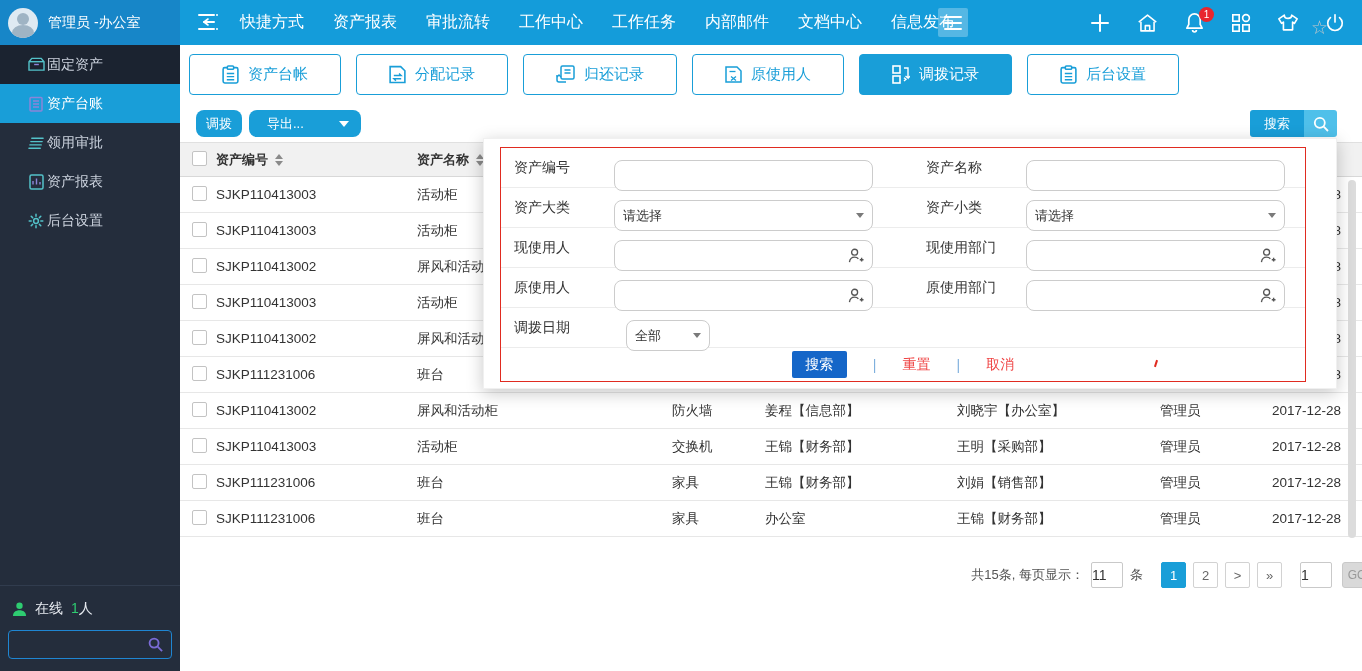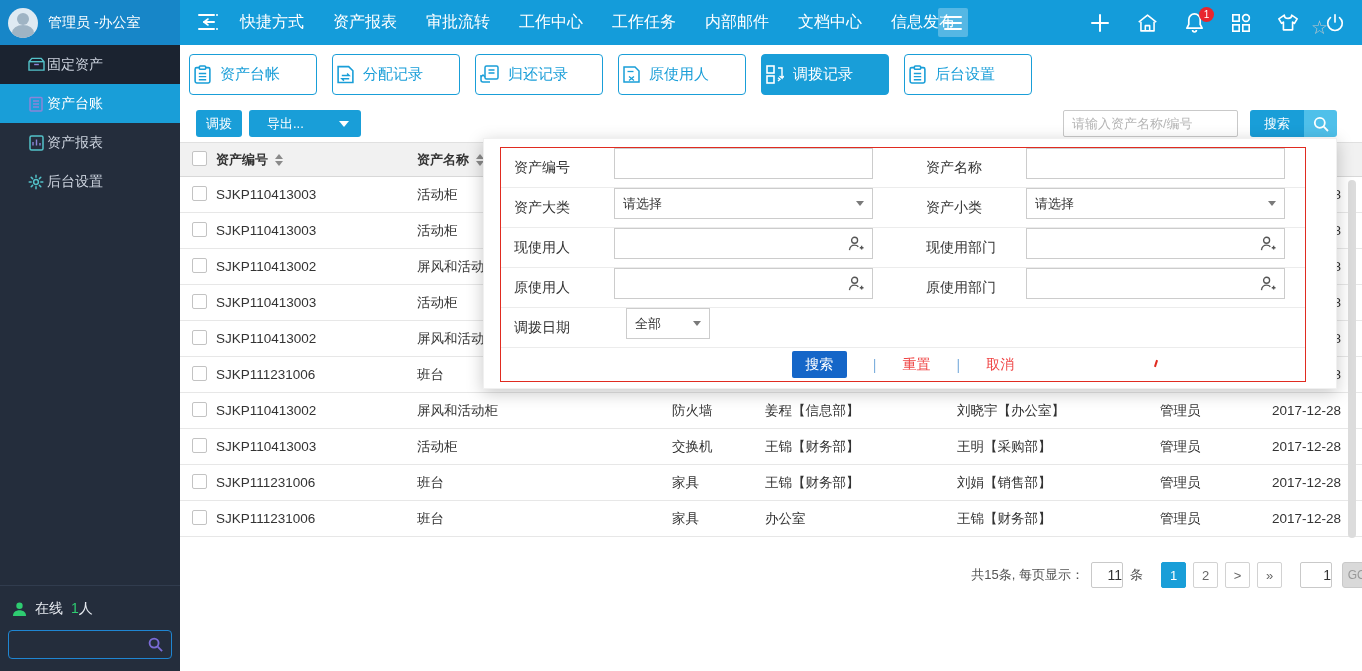--- a/index.html
+++ b/index.html
@@ -30,27 +30,27 @@
   .side-ic{width:18px;height:18px;flex:none;display:flex;align-items:center;justify-content:center}
   .side-bottom{position:absolute;left:0;bottom:0;width:180px;padding:14px 8px 12px;border-top:1px solid #313c4e}
   .online-row{display:flex;align-items:center;gap:8px;color:#e6eaf0;font-size:14px;padding-left:4px}
   .online-count{color:#2ecc71}
   .side-search{margin-top:12px;height:29px;border:1px solid #1f86d2;border-radius:4px;display:flex;align-items:center;background:transparent}
   .side-search input{flex:1;background:transparent;border:none;outline:none;color:#cfd6df;font-size:13px;padding:0 8px;min-width:0}
   .side-search .mag{margin-right:8px}
 
   
   .tabsrow{position:absolute;left:180px;top:45px;width:1182px;height:58px;background:#fff;display:flex;align-items:center;gap:15px;padding-left:9px}
-  .tabbtn{height:41px;min-width:128px;padding:0 4px;border:1px solid #199ed8;border-radius:4px;background:#fff;color:#199ed8;font-size:15px;display:flex;align-items:center;gap:9px;cursor:pointer}
+  .tabbtn{height:41px;min-width:128px;padding:0 32px;border:1px solid #199ed8;border-radius:4px;background:#fff;color:#199ed8;font-size:15px;display:flex;align-items:center;gap:9px;cursor:pointer}
   .tabbtn.active{background:#199ed8;color:#fff;border-color:#199ed8}
   .fav-star{position:absolute;right:34px;top:16px;color:#c9c9c9;font-size:19px;cursor:pointer}
 
   
   .toolbar{position:absolute;left:180px;top:103px;width:1182px;height:39px;background:#fff}
-  .btn-blue{background:#199ed8;color:#fff;border:none;border-radius:3px;font-size:13px;font-family:inherit;cursor:pointer}
+  .btn-blue{background:#199ed8;color:#fff;border:none;border-radius:8px;font-size:13px;font-family:inherit;cursor:pointer}
   .btn-transfer{position:absolute;left:16px;top:7px;width:46px;height:27px}
   .btn-export{position:absolute;left:69px;top:7px;width:112px;height:27px;display:flex;align-items:center;justify-content:space-between;padding:0 12px 0 18px}
   .caret{width:0;height:0;border-left:5px solid transparent;border-right:5px solid transparent;border-top:6px solid #fff}
   .caret.dark{border-top-color:#7a7a7a;border-left-width:4px;border-right-width:4px;border-top-width:5px}
   .tb-search-input{position:absolute;left:883px;top:7px;width:175px;height:27px;border:1px solid #c9c9c9;border-radius:2px;font-size:13px;padding:0 8px;outline:none;color:#333;font-family:inherit}
   .tb-search-input::placeholder{color:#b5b5b5}
   .btn-search{position:absolute;left:1070px;top:7px;width:54px;height:27px;border-radius:3px 0 0 3px}
   .btn-search-icon{position:absolute;left:1124px;top:7px;width:33px;height:27px;background:#4fc0ea;border-radius:0 3px 3px 0;display:flex;align-items:center;justify-content:center;cursor:pointer}
 
   
@@ -68,34 +68,34 @@
   .cb{width:15px;height:15px;border:1px solid #c3c3c3;border-radius:2px;background:#fff;display:inline-block;cursor:pointer}
   .sort{display:inline-flex;flex-direction:column;gap:2px;margin-left:7px;vertical-align:1px}
   .sort i{width:0;height:0;border-left:4px solid transparent;border-right:4px solid transparent}
   .sort .up{border-bottom:5px solid #8a8a8a}
   .sort .down{border-top:5px solid #8a8a8a}
   .head-label{display:inline-flex;align-items:center}
   .scroll-thumb{position:absolute;left:1348px;top:180px;width:8px;height:358px;background:#dcdcdc;border-radius:4px}
 
   
   .pagination{position:absolute;left:180px;top:560px;width:1192px;height:30px;display:flex;align-items:center;justify-content:flex-end;gap:7px;font-size:13px;color:#555}
-  .pg-input{width:32px;height:26px;border:1px solid #c9c9c9;text-align:right;font-size:14px;color:#333;outline:none;font-family:inherit;border-radius:2px}
+  .pg-input{width:32px;height:26px;border:1px solid #c9c9c9;text-align:left;font-size:14px;color:#333;outline:none;font-family:inherit;border-radius:2px}
   .pg-btn{min-width:25px;height:26px;border:1px solid #d2d2d2;background:#fff;color:#666;font-size:13px;display:flex;align-items:center;justify-content:center;padding:0 6px;cursor:pointer;border-radius:2px}
   .pg-btn.active{background:#199ed8;border-color:#199ed8;color:#fff}
   .pg-go{width:30px;height:26px;background:#d9d9d9;border:1px solid #c9c9c9;color:#999;font-size:12px;border-radius:3px;margin-left:3px;cursor:pointer}
   .pg-gap{width:4px}
 
   
   .modal{position:absolute;left:483px;top:138px;width:854px;height:251px;background:#fff;box-shadow:0 4px 16px rgba(0,0,0,.22);border:1px solid #f0f0f0}
   .redbox{position:absolute;left:16px;top:8px;width:806px;height:235px;border:1px solid #e02b20}
   .m-row{height:40px;border-bottom:1px solid #ececec;position:relative}
   .m-label{position:absolute;top:0;height:40px;display:flex;align-items:center;font-size:14px;color:#333}
   .lab-l{left:13px}
   .lab-r{left:425px}
-  .m-field{position:absolute;top:0;height:31px;width:259px;border:1px solid #ccc;border-radius:0;background:#fff;display:flex;align-items:center;padding:0 8px;cursor:text}
+  .m-field{position:absolute;top:12px;height:31px;width:259px;border:1px solid #ccc;border-radius:8px;background:#fff;display:flex;align-items:center;padding:0 8px;cursor:text}
   .fld-l{left:113px}
   .fld-r{left:525px}
   .m-field input{border:none;outline:none;flex:1;font-size:13px;font-family:inherit;min-width:0;background:transparent}
   .m-select{cursor:pointer}
   .m-select .sel-text{flex:1;font-size:13px;color:#333}
   .m-foot{height:33px;display:flex;align-items:center;justify-content:center;gap:26px;position:relative}
   .btn-modal-search{width:55px;height:27px;background:#1566c8;color:#fff;border:none;border-radius:2px;font-size:14px;font-family:inherit;cursor:pointer}
   .m-div{color:#7fb0dd;font-size:14px}
   .m-link{color:#ef4444;font-size:14px;cursor:pointer}
   .red-tick{position:absolute;right:148px;top:12px;width:2px;height:7px;background:#e02b20;transform:rotate(18deg)}
@@ -193,20 +193,28 @@
     <span class="side-ic">
       <svg width="14" height="16" viewBox="0 0 14 16" fill="none" stroke="#8b85d8" stroke-width="1.5">
           <rect x="1" y="1.5" width="12" height="13.5" rx="1"></rect>
           <path d="M4 5h6M4 8h6M4 11h6" stroke-width="1.3"></path>
         </svg>
     </span>
     <span>资产台账</span>
   </div>
   <div class="side-item">
     <span class="side-ic">
+      <svg width="17" height="14" viewBox="0 0 18 14" fill="none" stroke="#53c2c9" stroke-width="1.5" stroke-linecap="round">
+          <path d="M4 2h12M3 5.5h12M2 9h12M1 12.5h12"></path>
+        </svg>
+    </span>
+    <span>领用审批</span>
+  </div>
+  <div class="side-item">
+    <span class="side-ic">
       <svg width="15" height="16" viewBox="0 0 15 16" fill="none" stroke="#53c2c9" stroke-width="1.5">
           <rect x="1" y="1" width="13" height="14" rx="1.5"></rect>
           <path d="M4 10.5V7M7.5 10.5V4.5M11 10.5V8" stroke="#8b85d8" stroke-width="1.4"></path>
         </svg>
     </span>
     <span>资产报表</span>
   </div>
   <div class="side-item">
     <span class="side-ic">
       <svg width="16" height="16" viewBox="0 0 16 16" fill="none" stroke="#53c2c9" stroke-width="1.5">
@@ -290,21 +298,20 @@
   </div>
 </div>
 <span class="fav-star">☆</span>
 
 <div class="toolbar">
   <button class="btn-blue btn-transfer">调拨</button>
   <div class="btn-blue btn-export">
     <span>导出...</span>
     <span class="caret"></span>
   </div>
-  <input class="tb-search-input" placeholder="请输入资产名称/编号" style="">
   <button class="btn-blue btn-search">搜索</button>
   <span class="btn-search-icon">
     <svg width="16" height="16" viewBox="0 0 16 16" fill="none" stroke="#fff" stroke-width="1.8">
         <circle cx="6.8" cy="6.8" r="5"></circle>
         <path d="M10.7 10.7L15 15"></path>
       </svg>
   </span>
 </div>
 
 <div class="tablewrap">

